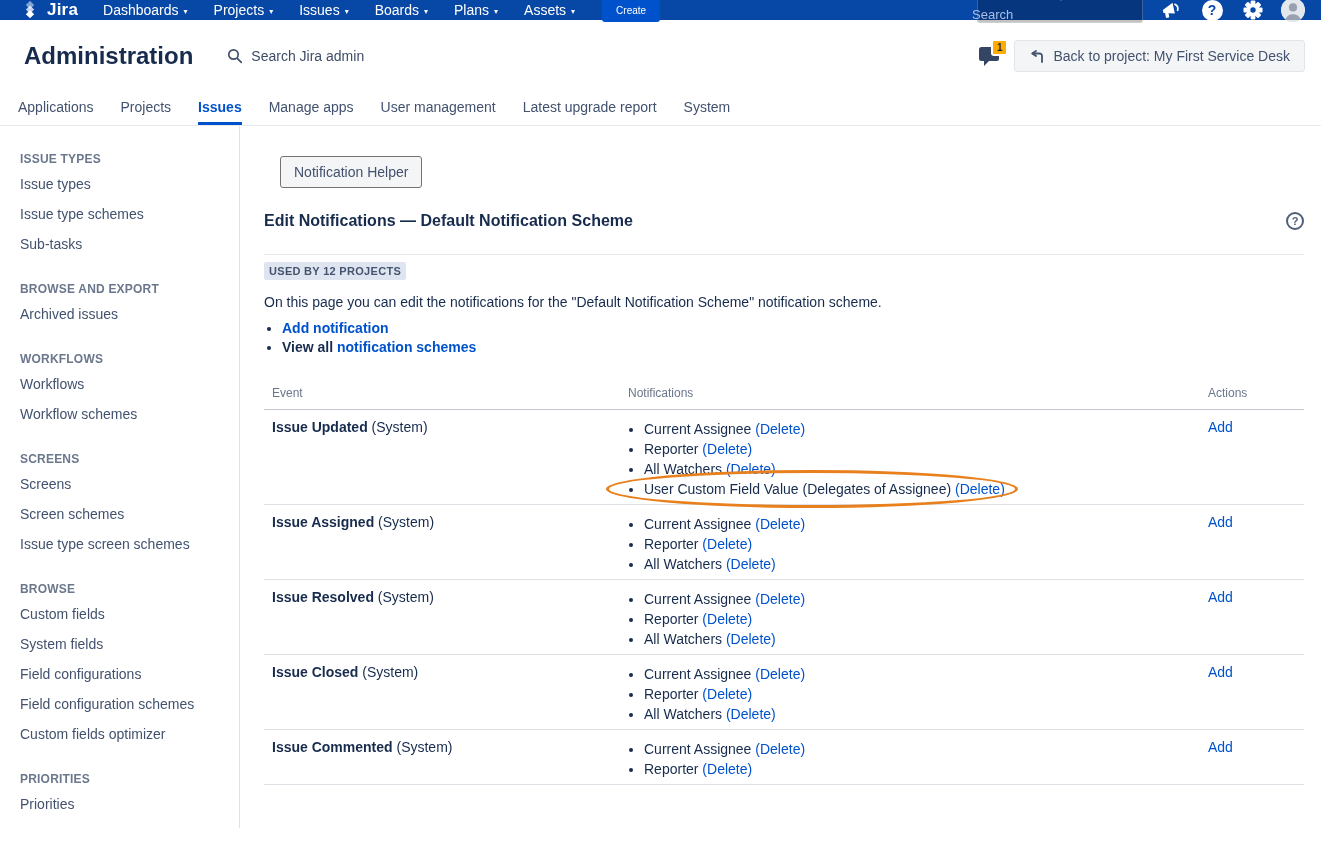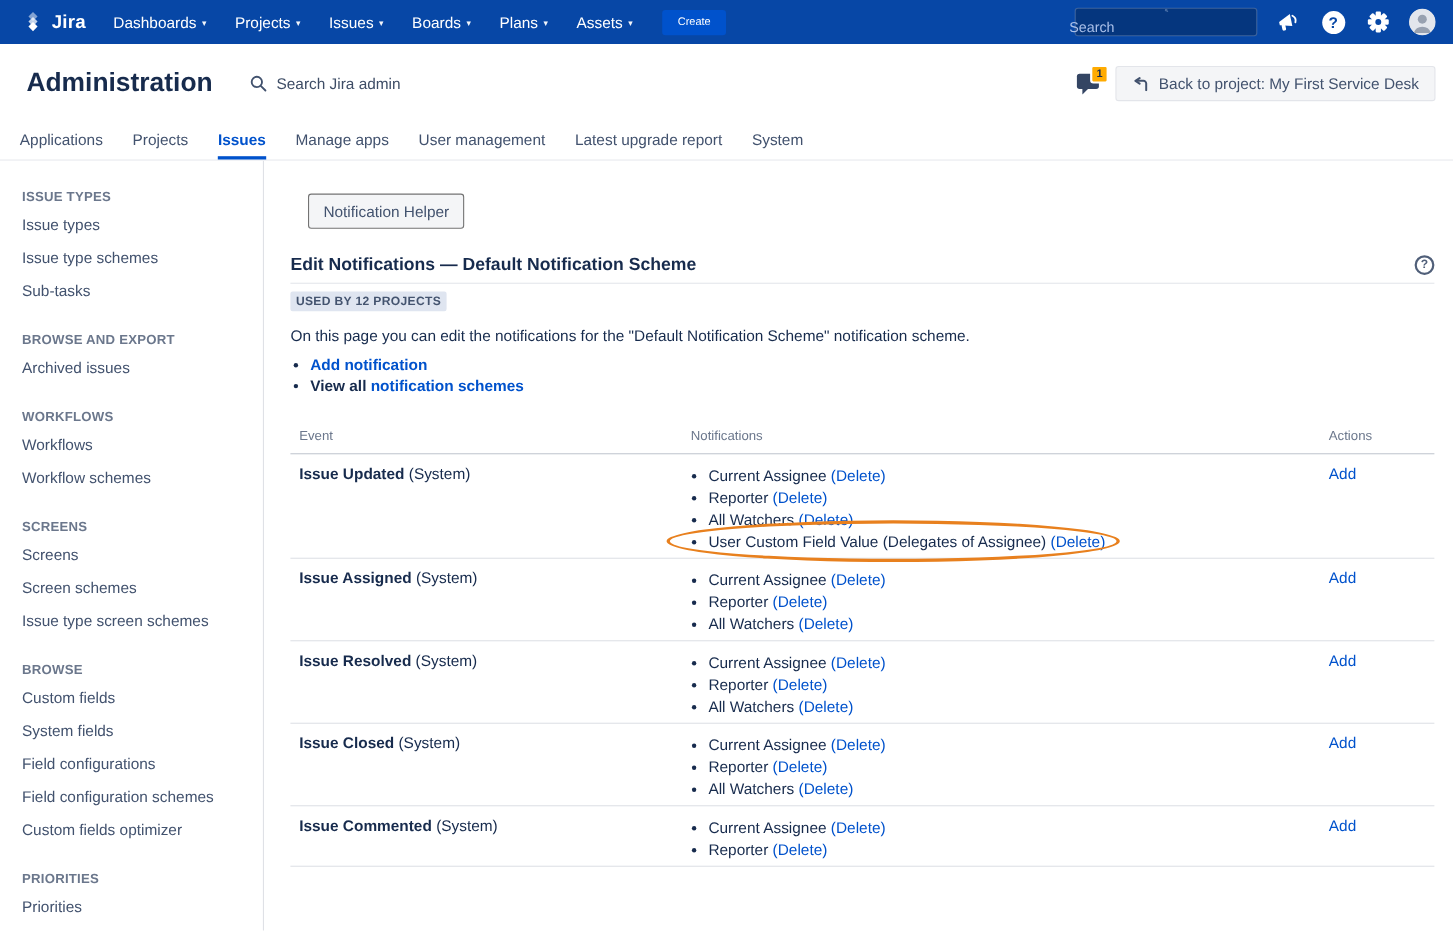--- a/index.html
+++ b/index.html
@@ -8,21 +8,21 @@
     font-family:"Liberation Sans", sans-serif;
     background:#ffffff;
     color:#172B4D;
     font-size:14px;
     overflow:hidden;
   }
   a { text-decoration:none; cursor:pointer; color:inherit; }
   button { cursor:pointer; }
 
   
-  .navbar { height:40px; background:var(--navbar-blue,#0747A6); display:flex; align-items:center; padding:0 10px 0 12px; }
+  .navbar { height:20px; background:var(--navbar-blue,#0747A6); display:flex; align-items:center; padding:0 10px 0 12px; }
   .brand { display:flex; align-items:center; gap:7px; padding:0 12px 0 8px; cursor:pointer; }
   .brand-label { color:#fff; font-size:17px; font-weight:bold; letter-spacing:.2px; }
   .nav-menu { display:flex; align-items:center; height:100%; }
   .nav-item { display:flex; align-items:center; gap:5px; color:#fff; font-size:14px; padding:0 13px; height:100%; }
   .chev { font-size:8px; color:#fff; opacity:.95; padding-top:2px; }
   .create-btn { background:var(--create-blue,#0052CC); border:none; border-radius:3px; color:#fff; font-family:inherit; font-size:10px; padding:6px 14px; margin-left:14px; }
   .nav-right { margin-left:auto; display:flex; align-items:center; gap:15px; padding-right:6px; }
   .nav-search { display:flex; align-items:center; gap:6px; width:166px; height:26px; background:rgba(0,0,0,.24); border:1px solid rgba(255,255,255,.22); border-radius:3px; padding:0 8px;flex-direction:column; }
   .nav-search input { flex:1; min-width:0; background:transparent; border:none; outline:none; color:#fff; font-family:inherit; font-size:13px; }
   .nav-search input::placeholder { color:#A9BFE8; opacity:1; }
@@ -49,21 +49,21 @@
   
   .content { display:flex; height:702px; overflow:hidden; }
   .sidebar { width:240px; flex:0 0 240px; border-right:1px solid #DFE1E6; padding:26px 12px 0 20px; overflow:hidden; }
   .side-section { margin-bottom:23px; }
   .side-heading { font-size:12px; font-weight:bold; color:#6B778C; margin-bottom:3px; letter-spacing:.2px; }
   .side-link { display:block; color:#42526E; font-size:14px; line-height:30px; }
 
   .main { flex:1; padding:30px 17px 0 24px; }
   .helper-btn { margin-left:16px; background:#F4F5F7; border:1px solid #737373; border-radius:3px; color:#42526E; font-size:14px; font-family:inherit; padding:7px 13px; }
 
-  .heading-row { margin-top:24px; display:flex; align-items:center; justify-content:space-between; border-bottom:1px solid #E4E6EB; padding-bottom:7px; }
+  .heading-row { margin-top:24px; display:flex; align-items:center; justify-content:space-between; border-bottom:1px solid #E4E6EB; padding-bottom:24px; }
   .page-heading { font-size:16px; font-weight:bold; color:#172B4D; }
   .help-q { width:18px; height:18px; border-radius:50%; border:2px solid #505F79; color:#505F79; font-size:11px; font-weight:bold; display:flex; align-items:center; justify-content:center; cursor:pointer; flex:0 0 auto; }
   .used-badge { display:inline-block; margin-top:7px; background:#DFE5F0; color:#44546F; font-size:11px; font-weight:bold; padding:3px 5px; border-radius:2px; letter-spacing:.3px; }
   .intro-text { margin-top:14px; color:#172B4D; }
   .intro-links { margin:9px 0 0 0; padding-left:18px; list-style:disc; }
   .intro-links li { line-height:19px; }
   .bold-link { color:var(--link-blue,#0052CC); font-weight:bold; }
   .bold-label { font-weight:bold; }
 
   

